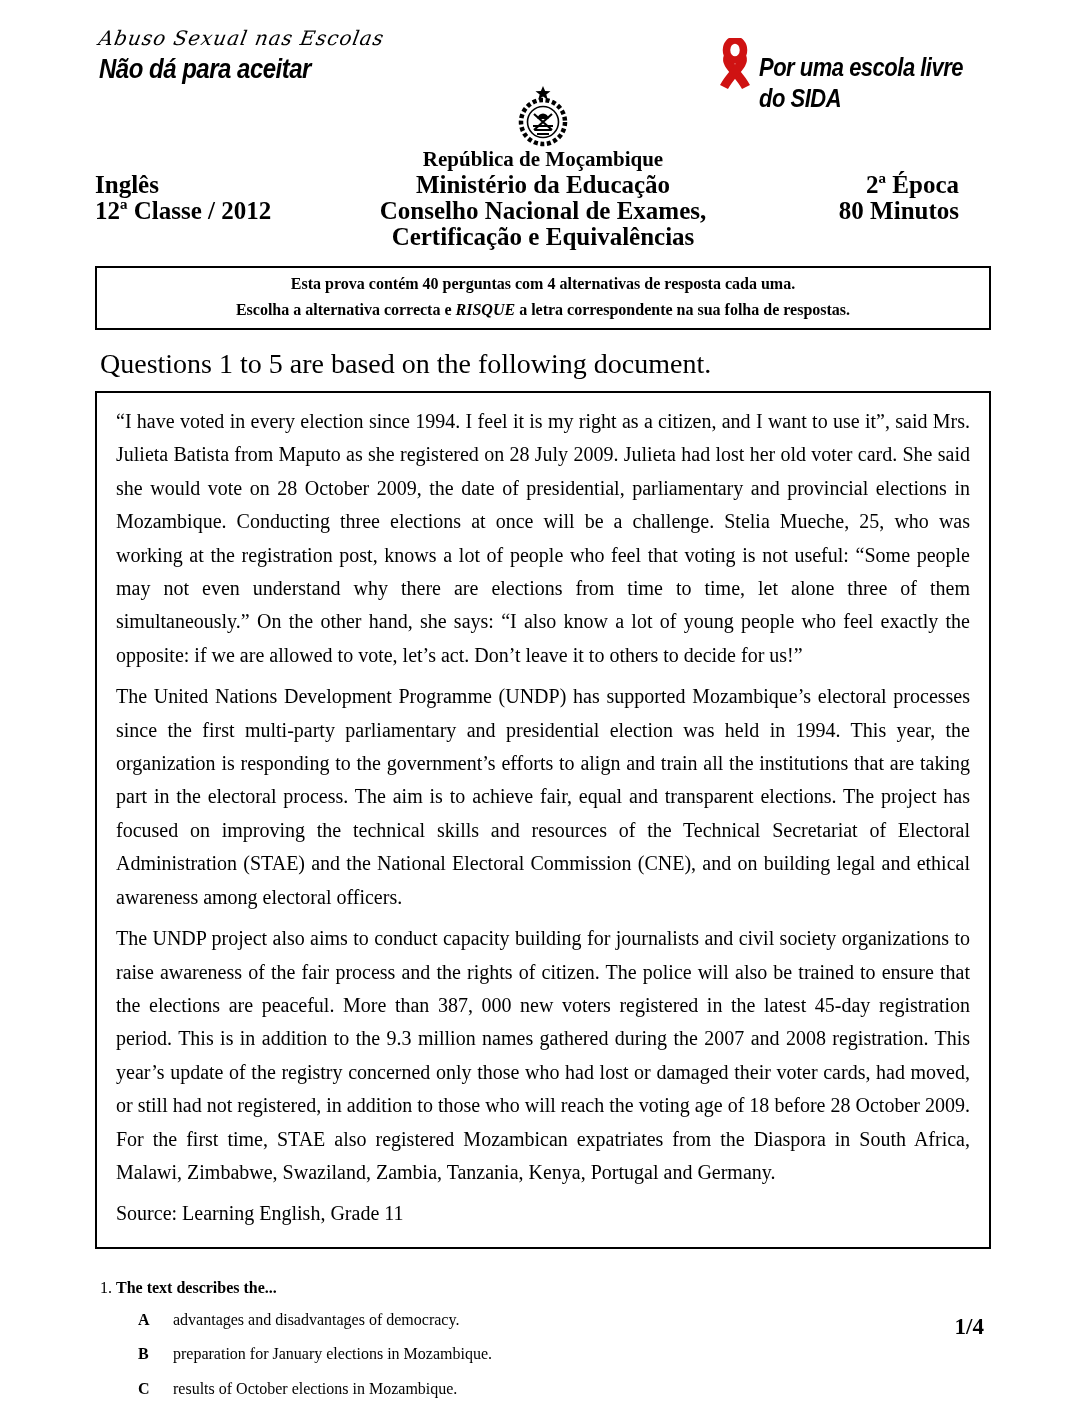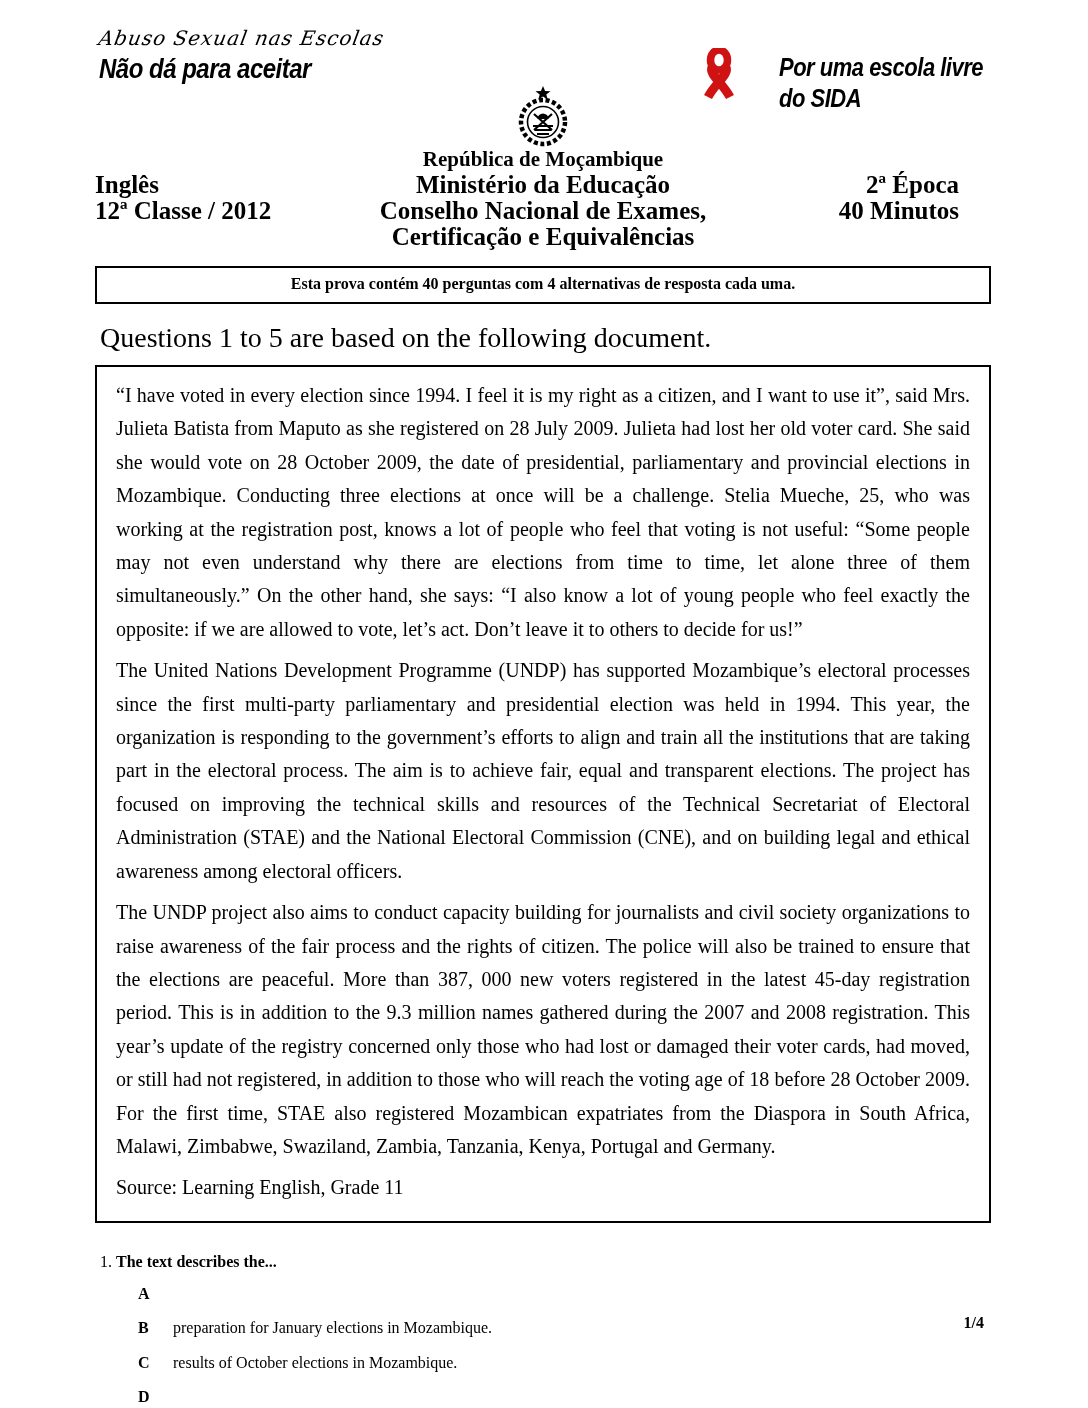--- a/index.html
+++ b/index.html
@@ -22,21 +22,21 @@
     transform: skewX(-10deg);
   }
   .impact-line {
     display: inline-block;
     font-family: "Liberation Sans", sans-serif;
     font-weight: 900; font-style: italic; font-size: 24px;
     letter-spacing: -0.5px;
     transform: scaleY(1.18); transform-origin: left top;
     margin-top: 2px;
   }
-  .banner-right { position: absolute; left: 600px; top: 12px; display: flex; align-items: flex-end; gap: 36px; }
+  .banner-right { position: absolute; left: 616px; top: 12px; display: flex; align-items: flex-start; }
   .banner-right .ribbon-wrap { width: 48px; height: 56px; flex: 0 0 auto; }
   .banner-right .slogan {
     display: inline-block;
     font-family: "Liberation Sans", sans-serif;
     font-weight: 900; font-style: italic; font-size: 22px;
     letter-spacing: -0.5px;
     transform: scaleY(1.2); transform-origin: left top;
     margin-top: 14px;
   }
 
@@ -75,21 +75,21 @@
   
   .question { margin-top: 24px; font-size: 16px; padding-left: 5px; }
   .q-head { line-height: 30px; }
   .q-title { font-weight: bold; }
   .option { display: flex; line-height: 34.5px; padding-left: 38px; }
   .opt-letter { font-weight: bold; width: 35px; flex: 0 0 auto; }
 
   
   .page-num {
     position: absolute; top: 1314px; right: 104px;
-    font-weight: bold; font-size: 16px;
+    font-weight: bold; font-size: 23px;
   }
 </style>
 </head>
 <body>
 
 <div class="banner-row">
   <div class="banner-left">
     <div><span class="script-line">Abuso Sexual nas Escolas</span></div>
     <div><span class="impact-line">Não dá para aceitar</span></div>
   </div>
@@ -117,40 +117,42 @@
     </svg>
   </span>
 </div>
 <div class="republic">República de Moçambique</div>
 <div class="hdr-grid">
   <div>Inglês</div>
   <div class="c">Ministério da Educação</div>
   <div class="r">2ª Época</div>
   <div>12ª Classe / 2012</div>
   <div class="c">Conselho Nacional de Exames, Certificação e Equivalências</div>
-  <div class="r">40 Minutos</div>
+  <div class="r">80 Minutos</div>
 </div>
 
 <div class="instruction-box">
   <div>Esta prova contém 40 perguntas com 4 alternativas de resposta cada uma.</div>
+  <div><span>Escolha a alternativa correcta e </span><span class="emph">RISQUE</span><span> a letra correspondente na sua folha de respostas.</span></div>
 </div>
 
 <div class="intro">Questions 1 to 5 are based on the following document.</div>
 
 <div class="doc-box">
   <p>“I have voted in every election since 1994. I feel it is my right as a citizen, and I want to use it”, said Mrs. Julieta Batista from Maputo as she registered on 28 July 2009. Julieta had lost her old voter card. She said she would vote on 28 October 2009, the date of presidential, parliamentary and provincial elections in Mozambique. Conducting three elections at once will be a challenge. Stelia Mueche, 25, who was working at the registration post, knows a lot of people who feel that voting is not useful: “Some people may not even understand why there are elections from time to time, let alone three of them simultaneously.” On the other hand, she says: “I also know a lot of young people who feel exactly the opposite: if we are allowed to vote, let’s act. Don’t leave it to others to decide for us!”</p>
   <p>The United Nations Development Programme (UNDP) has supported Mozambique’s electoral processes since the first multi-party parliamentary and presidential election was held in 1994. This year, the organization is responding to the government’s efforts to align and train all the institutions that are taking part in the electoral process. The aim is to achieve fair, equal and transparent elections. The project has focused on improving the technical skills and resources of the Technical Secretariat of Electoral Administration (STAE) and the National Electoral Commission (CNE), and on building legal and ethical awareness among electoral officers.</p>
   <p>The UNDP project also aims to conduct capacity building for journalists and civil society organizations to raise awareness of the fair process and the rights of citizen. The police will also be trained to ensure that the elections are peaceful. More than 387, 000 new voters registered in the latest 45-day registration period. This is in addition to the 9.3 million names gathered during the 2007 and 2008 registration. This year’s update of the registry concerned only those who had lost or damaged their voter cards, had moved, or still had not registered, in addition to those who will reach the voting age of 18 before 28 October 2009. For the first time, STAE also registered Mozambican expatriates from the Diaspora in South Africa, Malawi, Zimbabwe, Swaziland, Zambia, Tanzania, Kenya, Portugal and Germany.</p>
   <p class="source">Source: Learning English, Grade 11</p>
 </div>
 
 <div class="question">
   <div class="q-head"><span>1.</span> <span class="q-title">The text describes the...</span></div>
   <div class="option">
     <span class="opt-letter">A</span>
+    <span class="opt-text">advantages and disadvantages of democracy.</span>
   </div>
   <div class="option">
     <span class="opt-letter">B</span>
     <span class="opt-text">preparation for January elections in Mozambique.</span>
   </div>
   <div class="option">
     <span class="opt-letter">C</span>
     <span class="opt-text">results of October elections in Mozambique.</span>
   </div>
   <div class="option">

